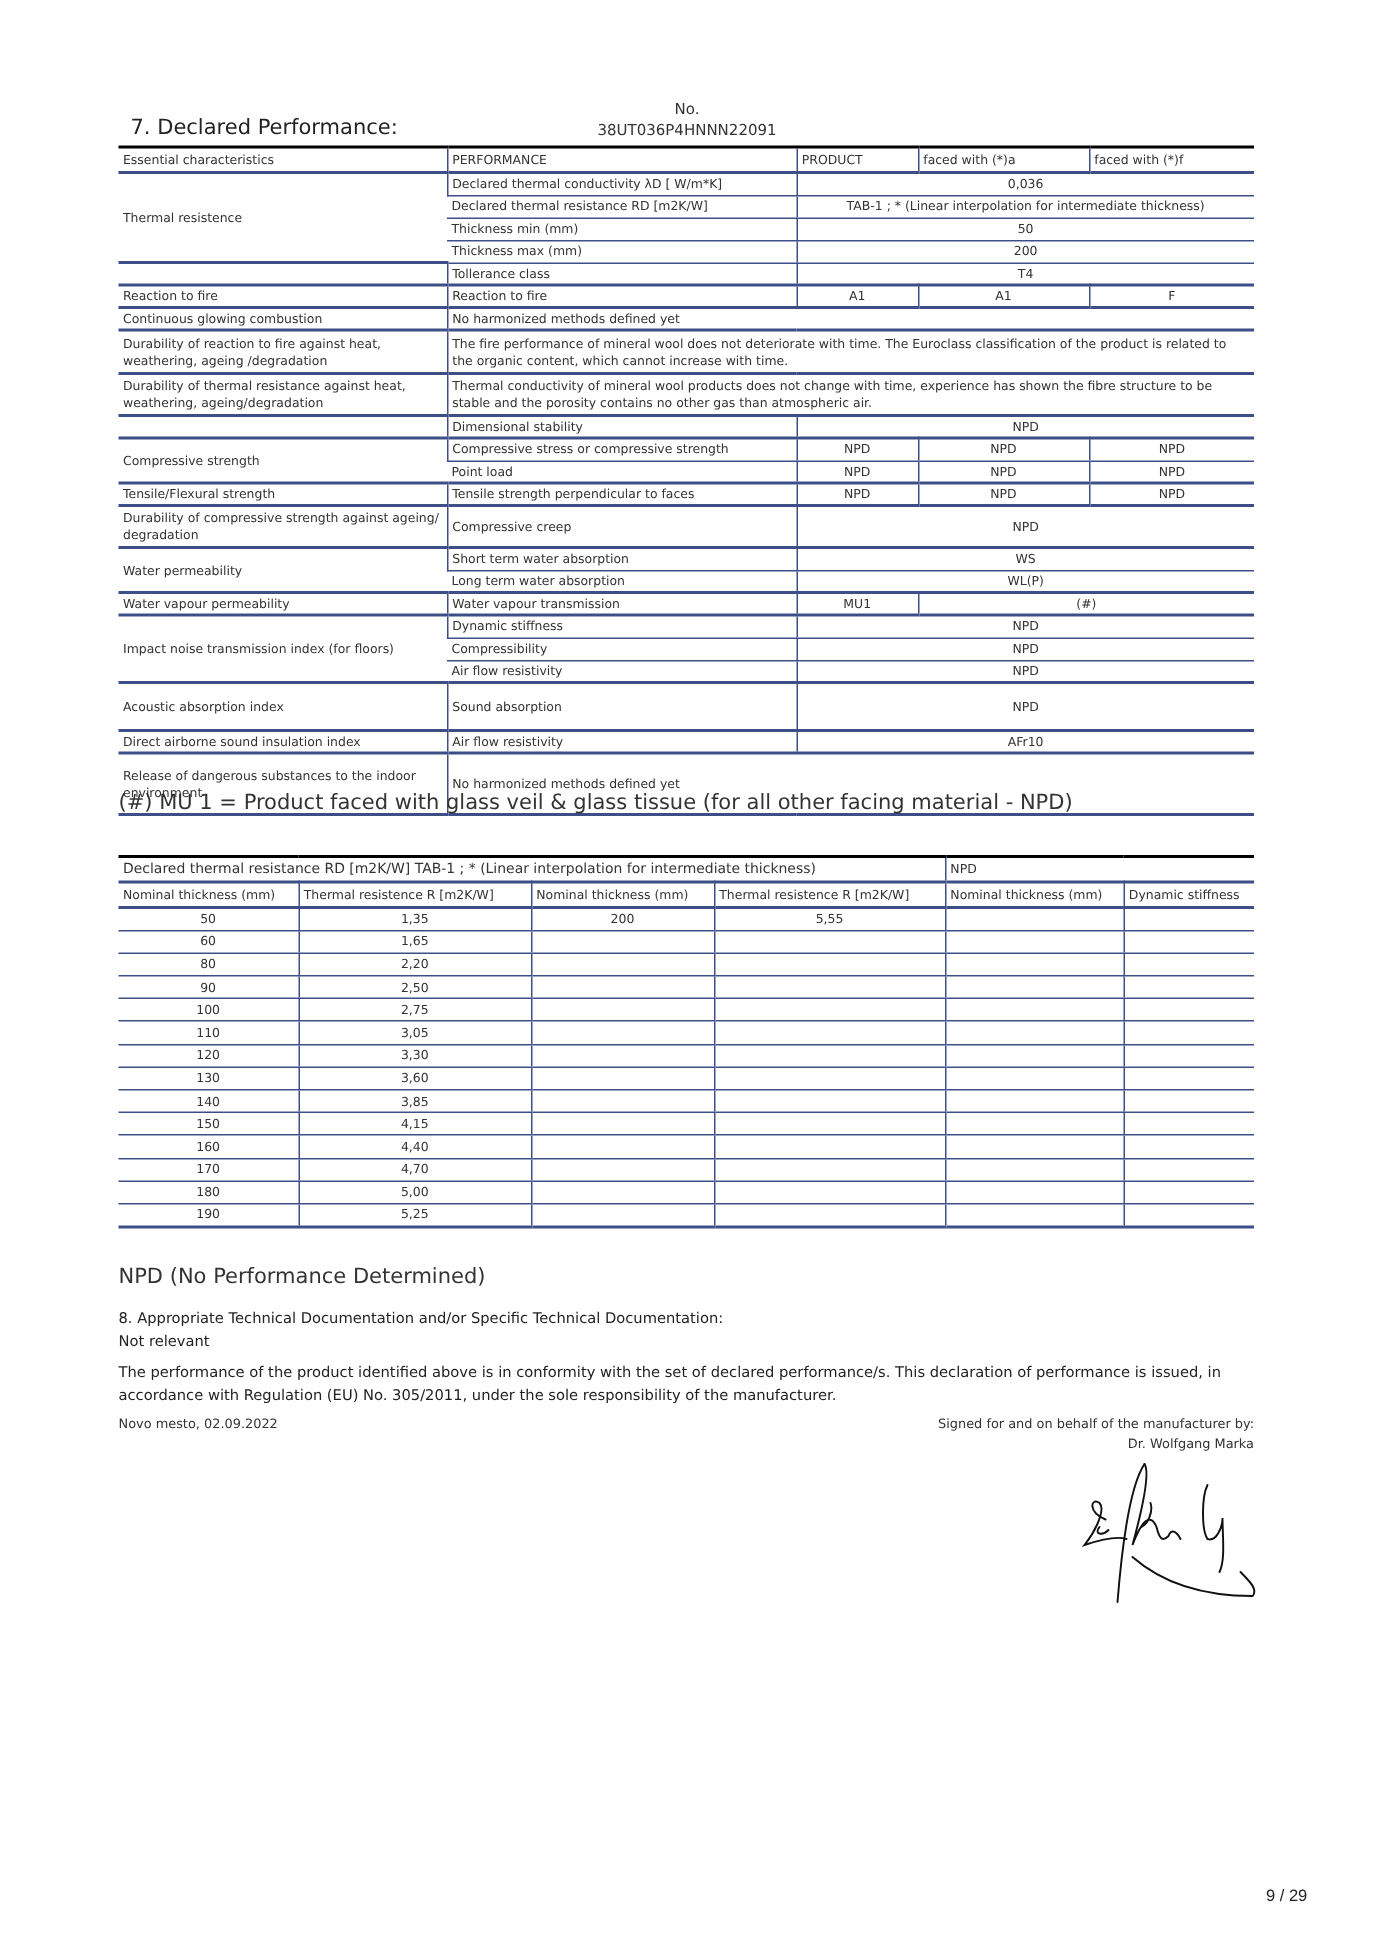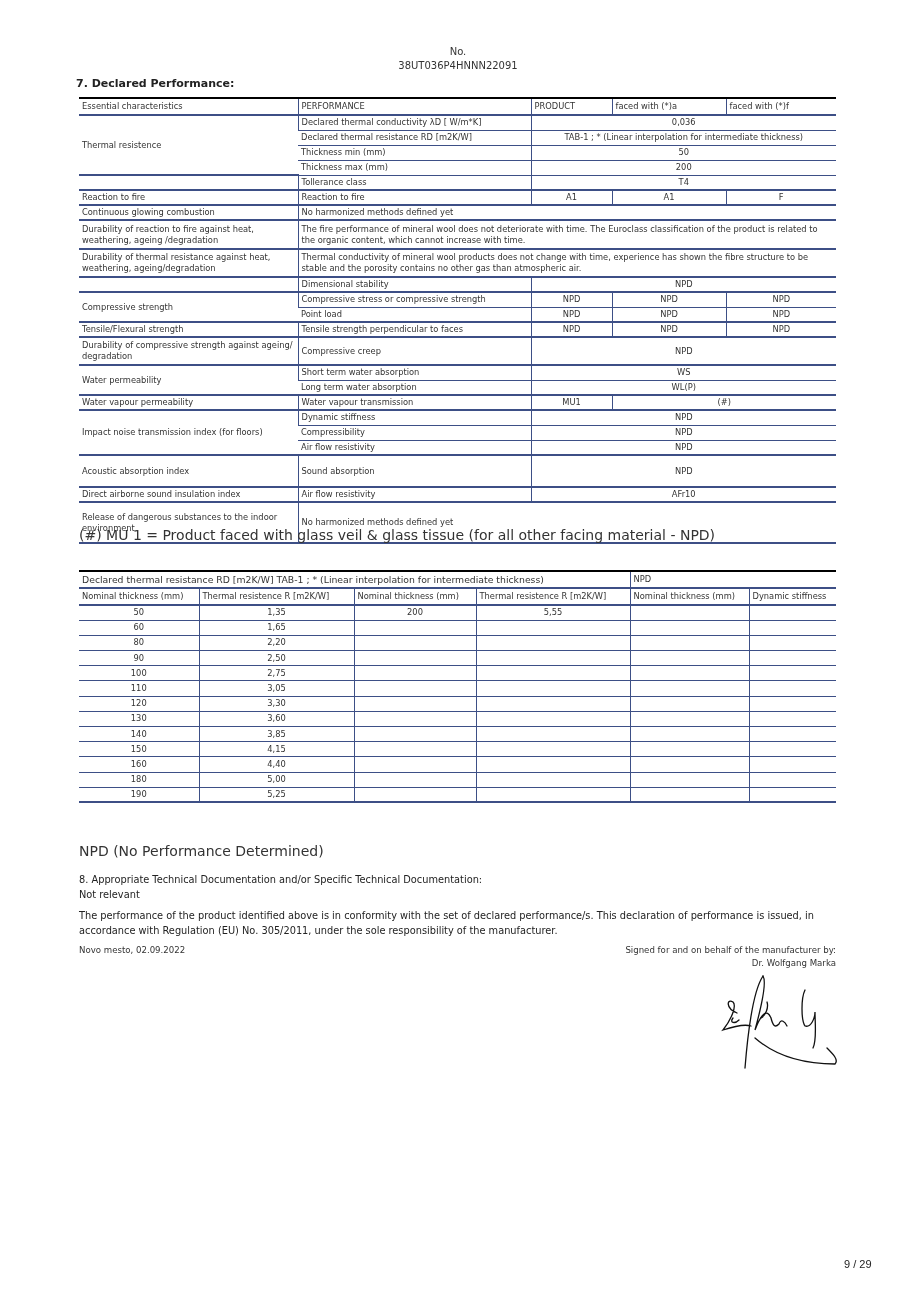--- a/index.html
+++ b/index.html
@@ -1,20 +1,20 @@
 <!DOCTYPE html>
 <html><head>
 <meta charset="utf-8">
 <style>
   * { box-sizing: border-box; margin: 0; padding: 0; }
   html, body { width: 920px; height: 1301px; background: #ffffff; }
   body { position: relative; font-family: "DejaVu Sans", sans-serif; color: #2b2b2b; overflow: hidden; }
   .abs { position: absolute; }
-  .doc-no { left: 0; width: 916px; text-align: center; font-size: 10px; line-height: 13px; color: #333; }
-  .section-title { left: 76px; font-size: 11px; color: #222; font-weight: bold; }
+  .doc-no { left: 0; width: 916px; text-align: center; font-size: 10px; line-height: 13px; color: #333; margin-top: 22px; }
+  .section-title { left: 87px; font-size: 14px; color: #222; }
   table.t { position: absolute; border-collapse: collapse; table-layout: fixed; font-size: 8.3px; color: #333; }
   table.t td { border-bottom: 1px solid #3d4f86; border-left: 1px solid #3d4f86; padding: 0 3px; line-height: 11px; vertical-align: middle; overflow: hidden; white-space: nowrap; }
   table.t td:first-child { border-left: none; }
   table.t td.wrap { white-space: normal; }
   table.t td.c { text-align: center; }
   table.t tr.thick td { border-bottom: 2px solid #3d4f86; }
   table.t .top td { border-top: 2px solid #000000; }
   .note { left: 79px; font-size: 14px; color: #333; }
   .para { left: 79px; width: 760px; font-size: 9.8px; line-height: 15px; color: #222; }
   .small { font-size: 8.6px; color: #333; }
@@ -267,20 +267,28 @@
       </tr>
       <tr style="height: 15.2px;">
         <td class="c">160</td>
         <td class="c">4,40</td>
         <td class="c"></td>
         <td class="c"></td>
         <td class="c"></td>
         <td class="c"></td>
       </tr>
       <tr style="height: 15.2px;">
+        <td class="c">170</td>
+        <td class="c">4,70</td>
+        <td class="c"></td>
+        <td class="c"></td>
+        <td class="c"></td>
+        <td class="c"></td>
+      </tr>
+      <tr style="height: 15.2px;">
         <td class="c">180</td>
         <td class="c">5,00</td>
         <td class="c"></td>
         <td class="c"></td>
         <td class="c"></td>
         <td class="c"></td>
       </tr>
       <tr class="thick" style="height: 15.2px;">
         <td class="c">190</td>
         <td class="c">5,25</td>

